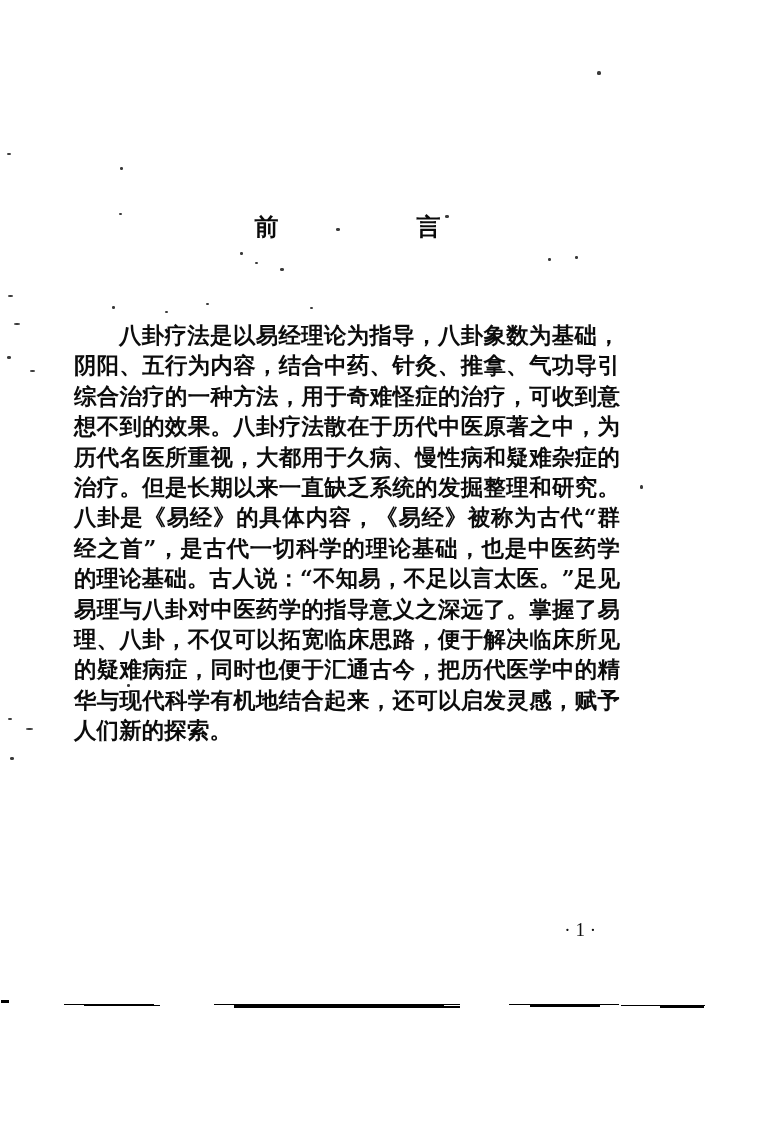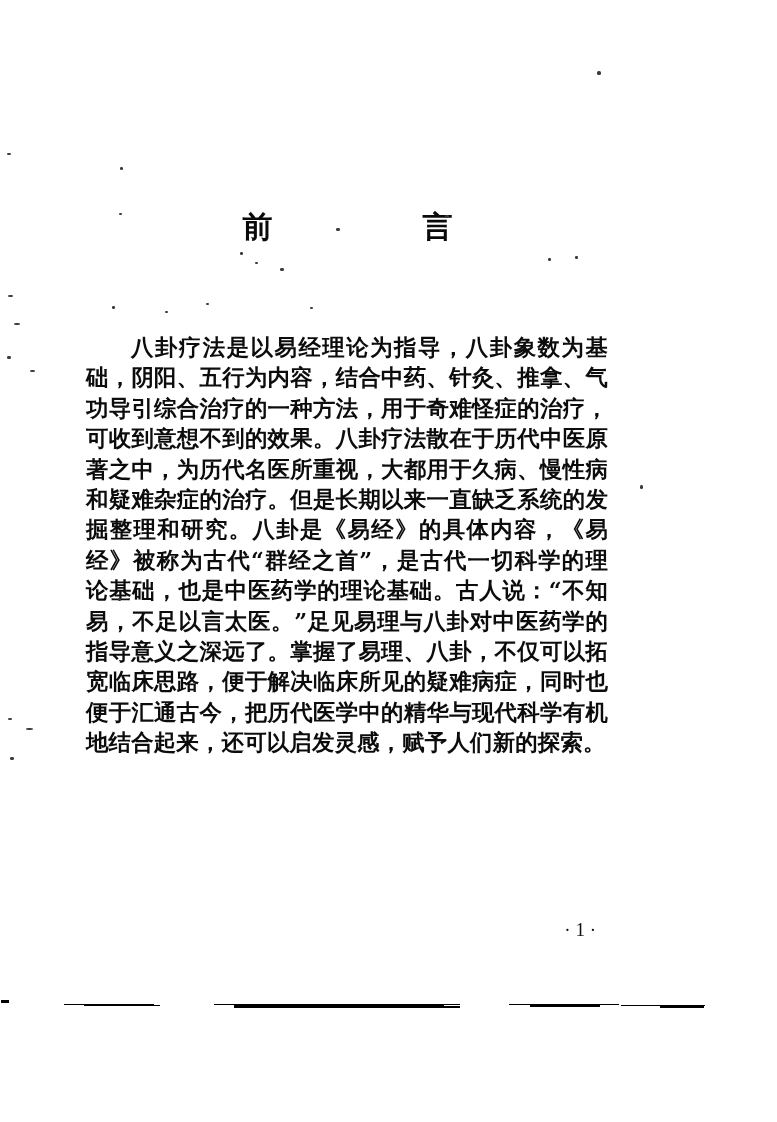--- a/index.html
+++ b/index.html
@@ -23,38 +23,38 @@
 
   
   .page-heading {
     position: absolute;
     left: 0;
     top: 208px;
     width: 695px;
     text-align: center;
     font-family: "DejaVu Serif", "Liberation Serif", serif;
     font-weight: 700;
-    font-size: 30px;
+    font-size: 24px;
     line-height: 38px;
     letter-spacing: 30px;
     text-indent: 30px;
     color: #0a0a0a;
     white-space: pre;
   }
 
   
   .body-block {
     position: absolute;
     left: 74px;
     top: 320px;
     width: 546px;
   }
 
   .para {
-    margin: 12px;
+    margin: 0;
     font-family: "DejaVu Serif", "Liberation Serif", serif;
     font-weight: 700;
     font-size: 22.4px;
     line-height: 30.4px;
     color: #0c0c0c;
     text-align: justify;
     text-align-last: left;
     text-indent: 45px;
     letter-spacing: 0.2px;
     word-break: break-all;

